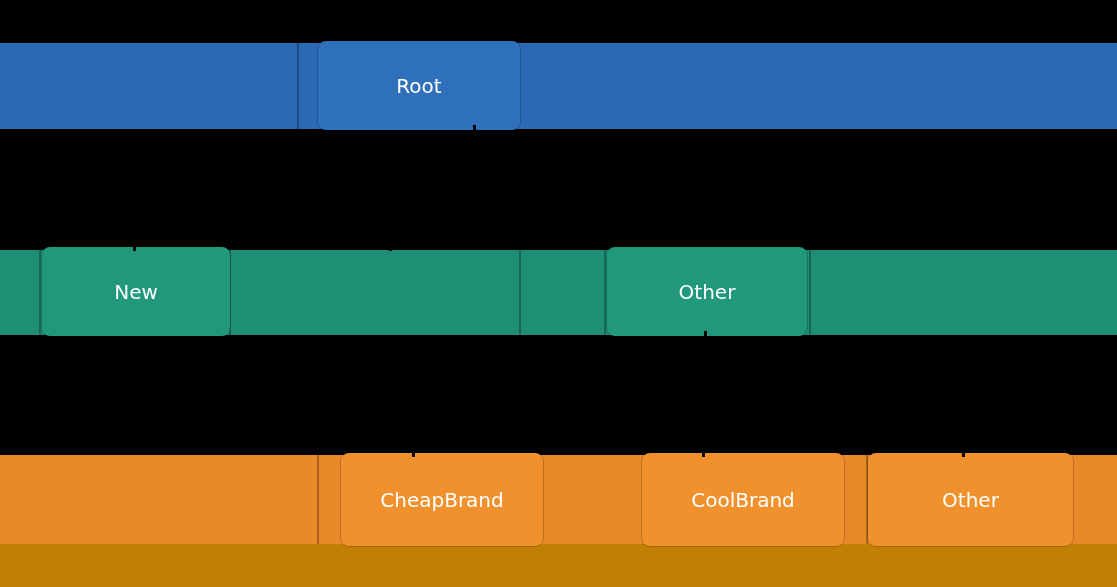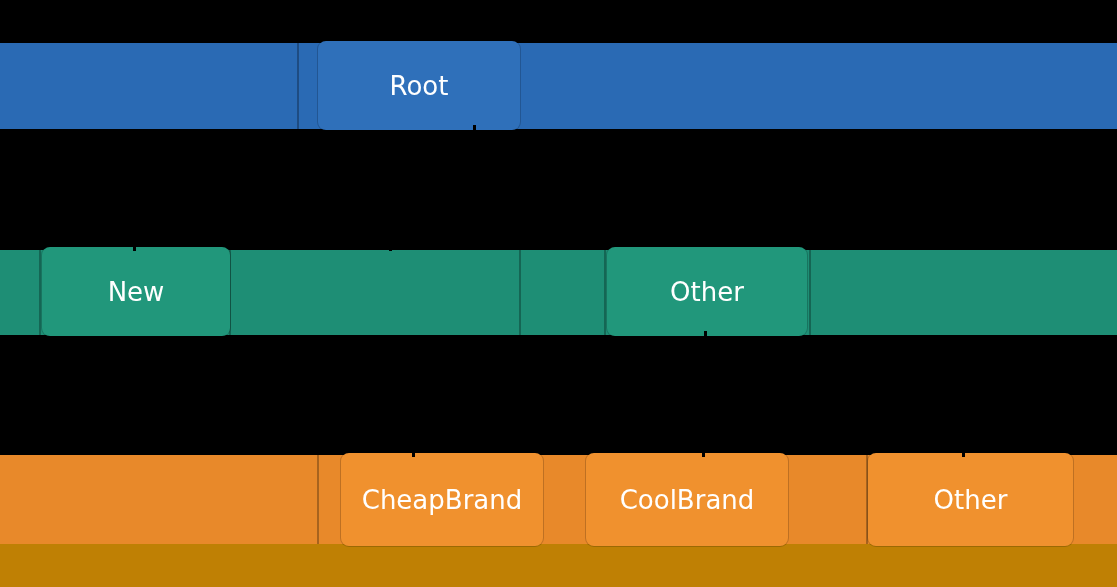--- a/index.html
+++ b/index.html
@@ -40,34 +40,34 @@
   .seam.s2 { top: 250px; height: 85px; }
   .seam.s3 { top: 455px; height: 89px; }
   .node {
     position: absolute;
     border-radius: 8px;
     box-shadow: 0 0 0 1px rgba(0,0,0,0.18);
     display: flex;
     align-items: center;
     justify-content: center;
     color: #ffffff;
-    font-size: 26px;
+    font-size: 20px;
     line-height: 1;
     z-index: 3;
     cursor: default;
   }
   .node.lv1 { top: 41px;  height: 89px; background: #2f70ba; }
   .node.lv2 { top: 247px; height: 89px; background: #21977b; }
   .node.lv3 { top: 453px; height: 93px; background: #f0912e; }
   .node-root      { left: 318px; width: 202px; }
   .node-new       { left: 42px;  width: 188px; }
   .node-used      { left: 298px; width: 190px; }
   .node-other-2   { left: 607px; width: 200px; }
   .node-cheap     { left: 341px; width: 202px; }
-  .node-cool      { left: 586px; width: 202px; align-items: center; }
+  .node-cool      { left: 642px; width: 202px; align-items: center; }
   .node-other-3   { left: 868px; width: 205px; }
   .notch {
     position: absolute;
     width: 3px;
     height: 5px;
     background: #000000;
     z-index: 5;
   }
 </style>
 </head>

